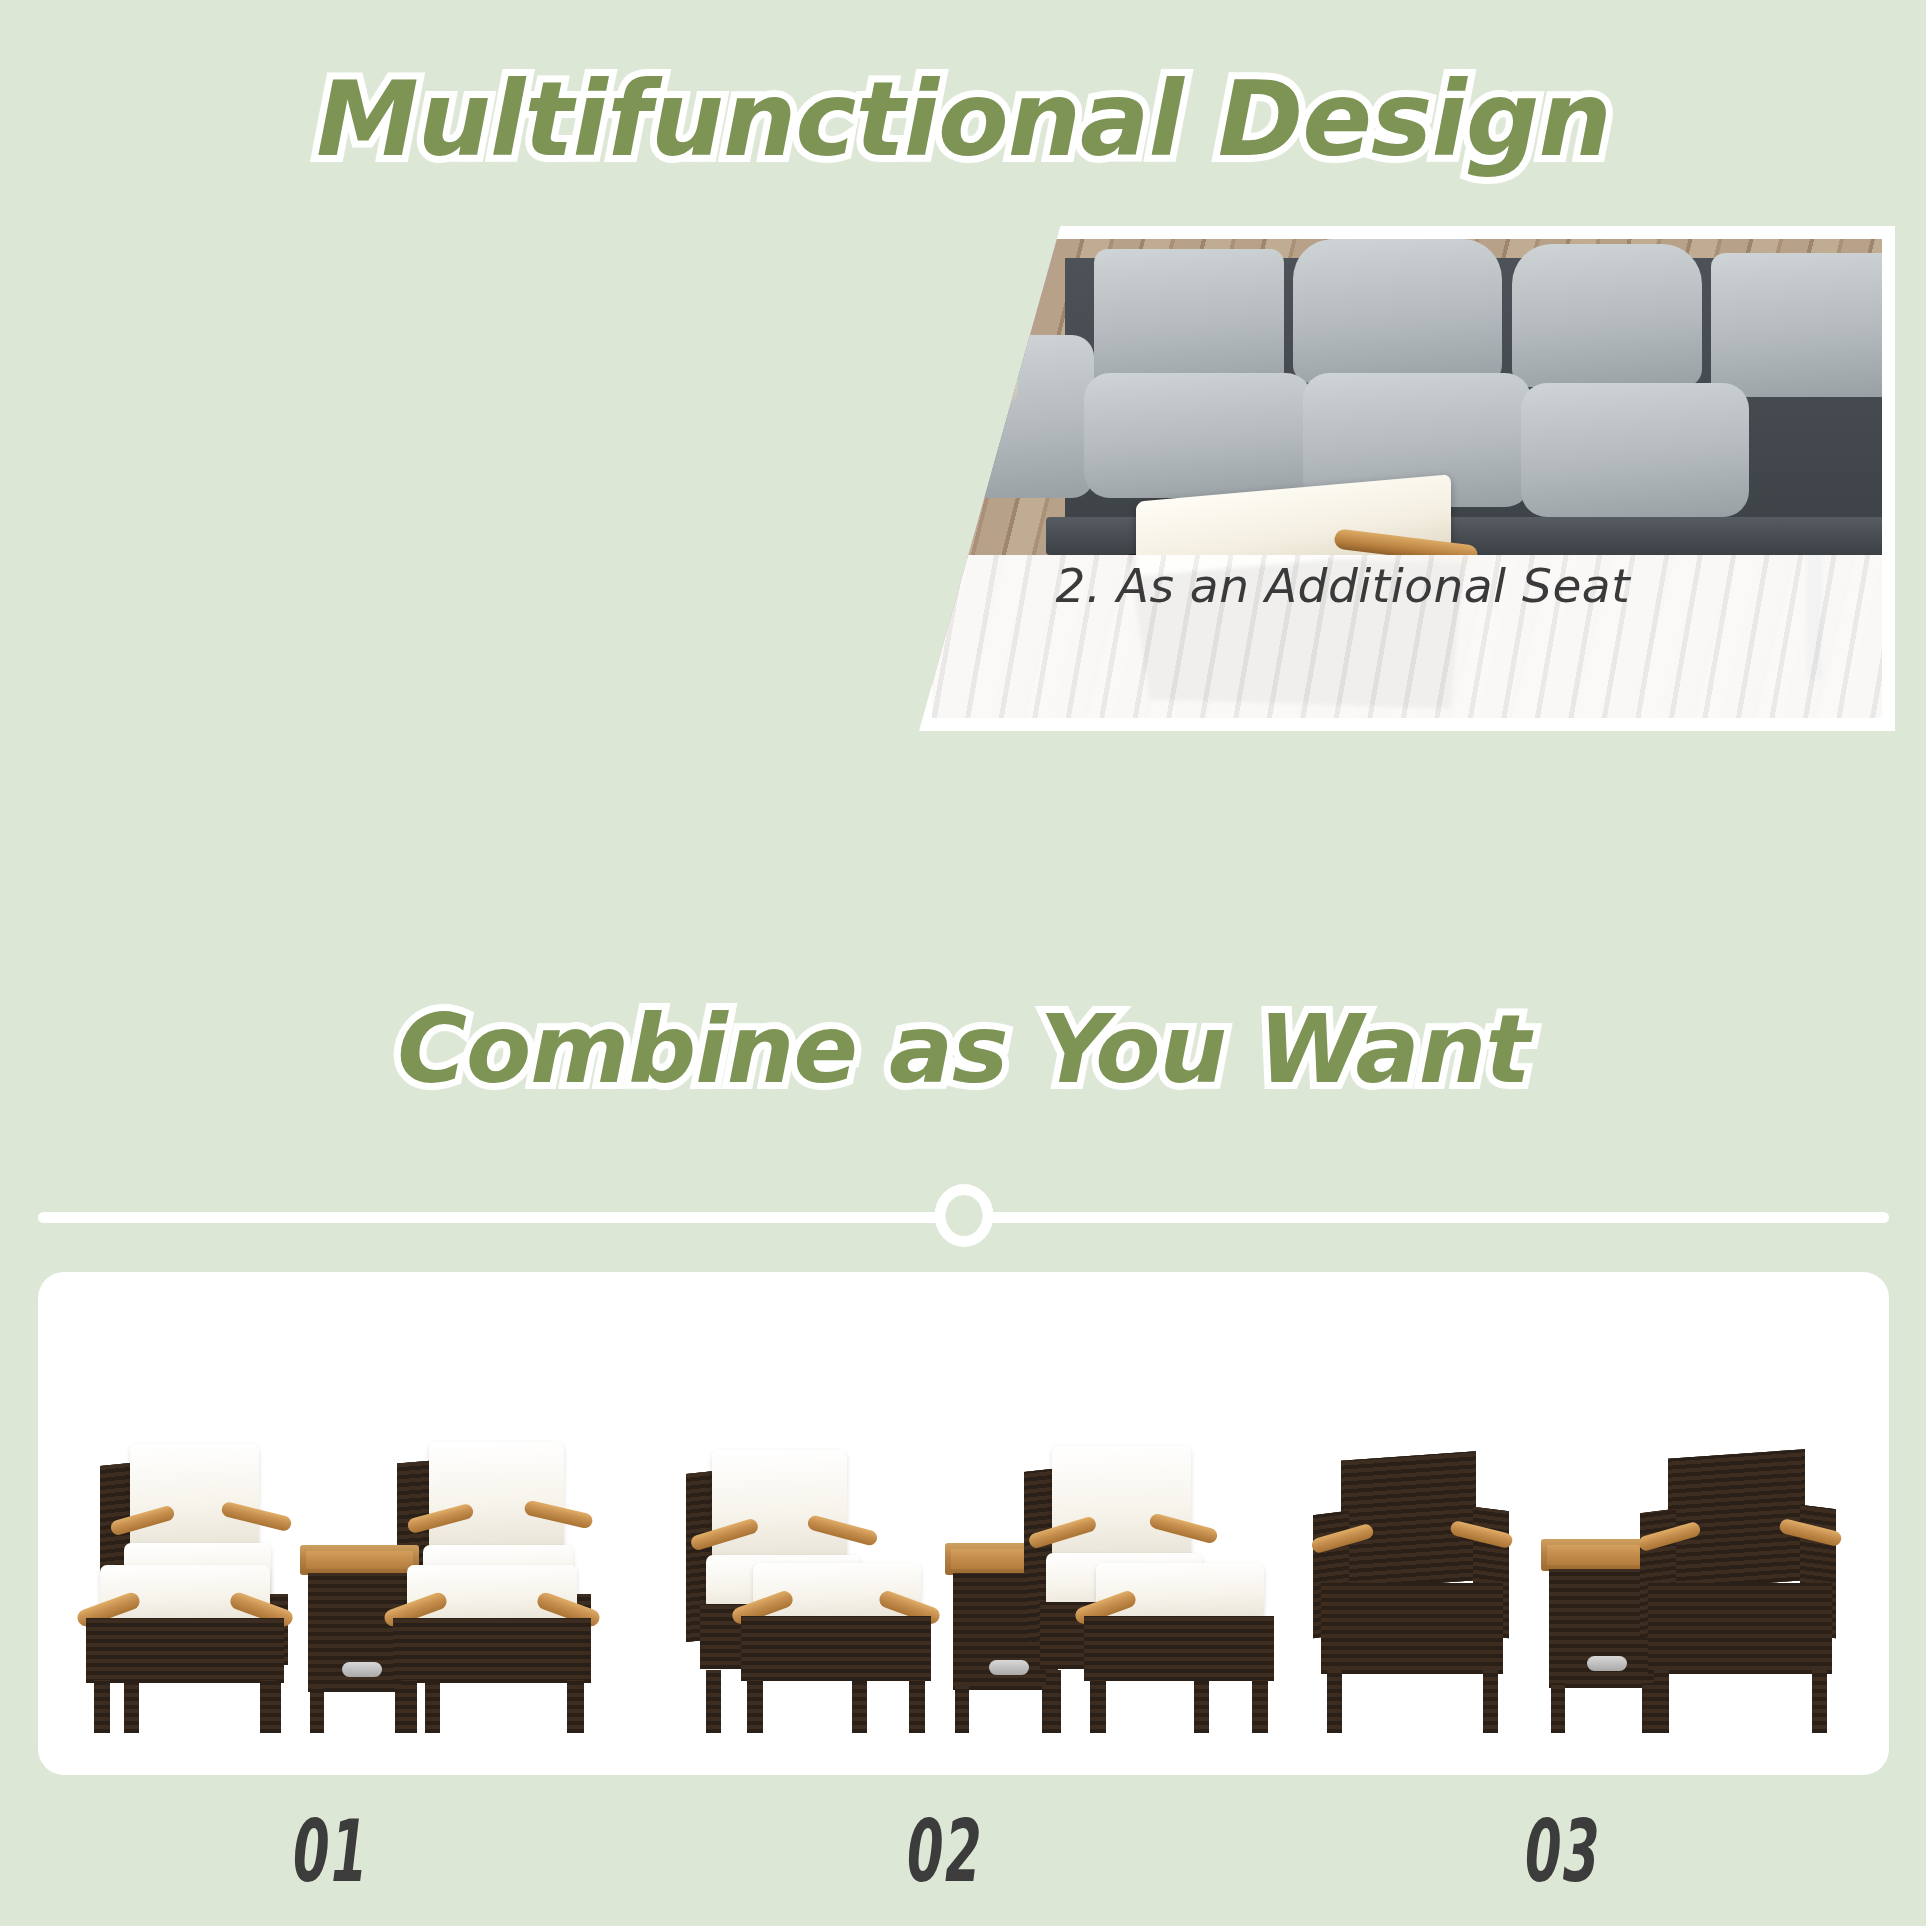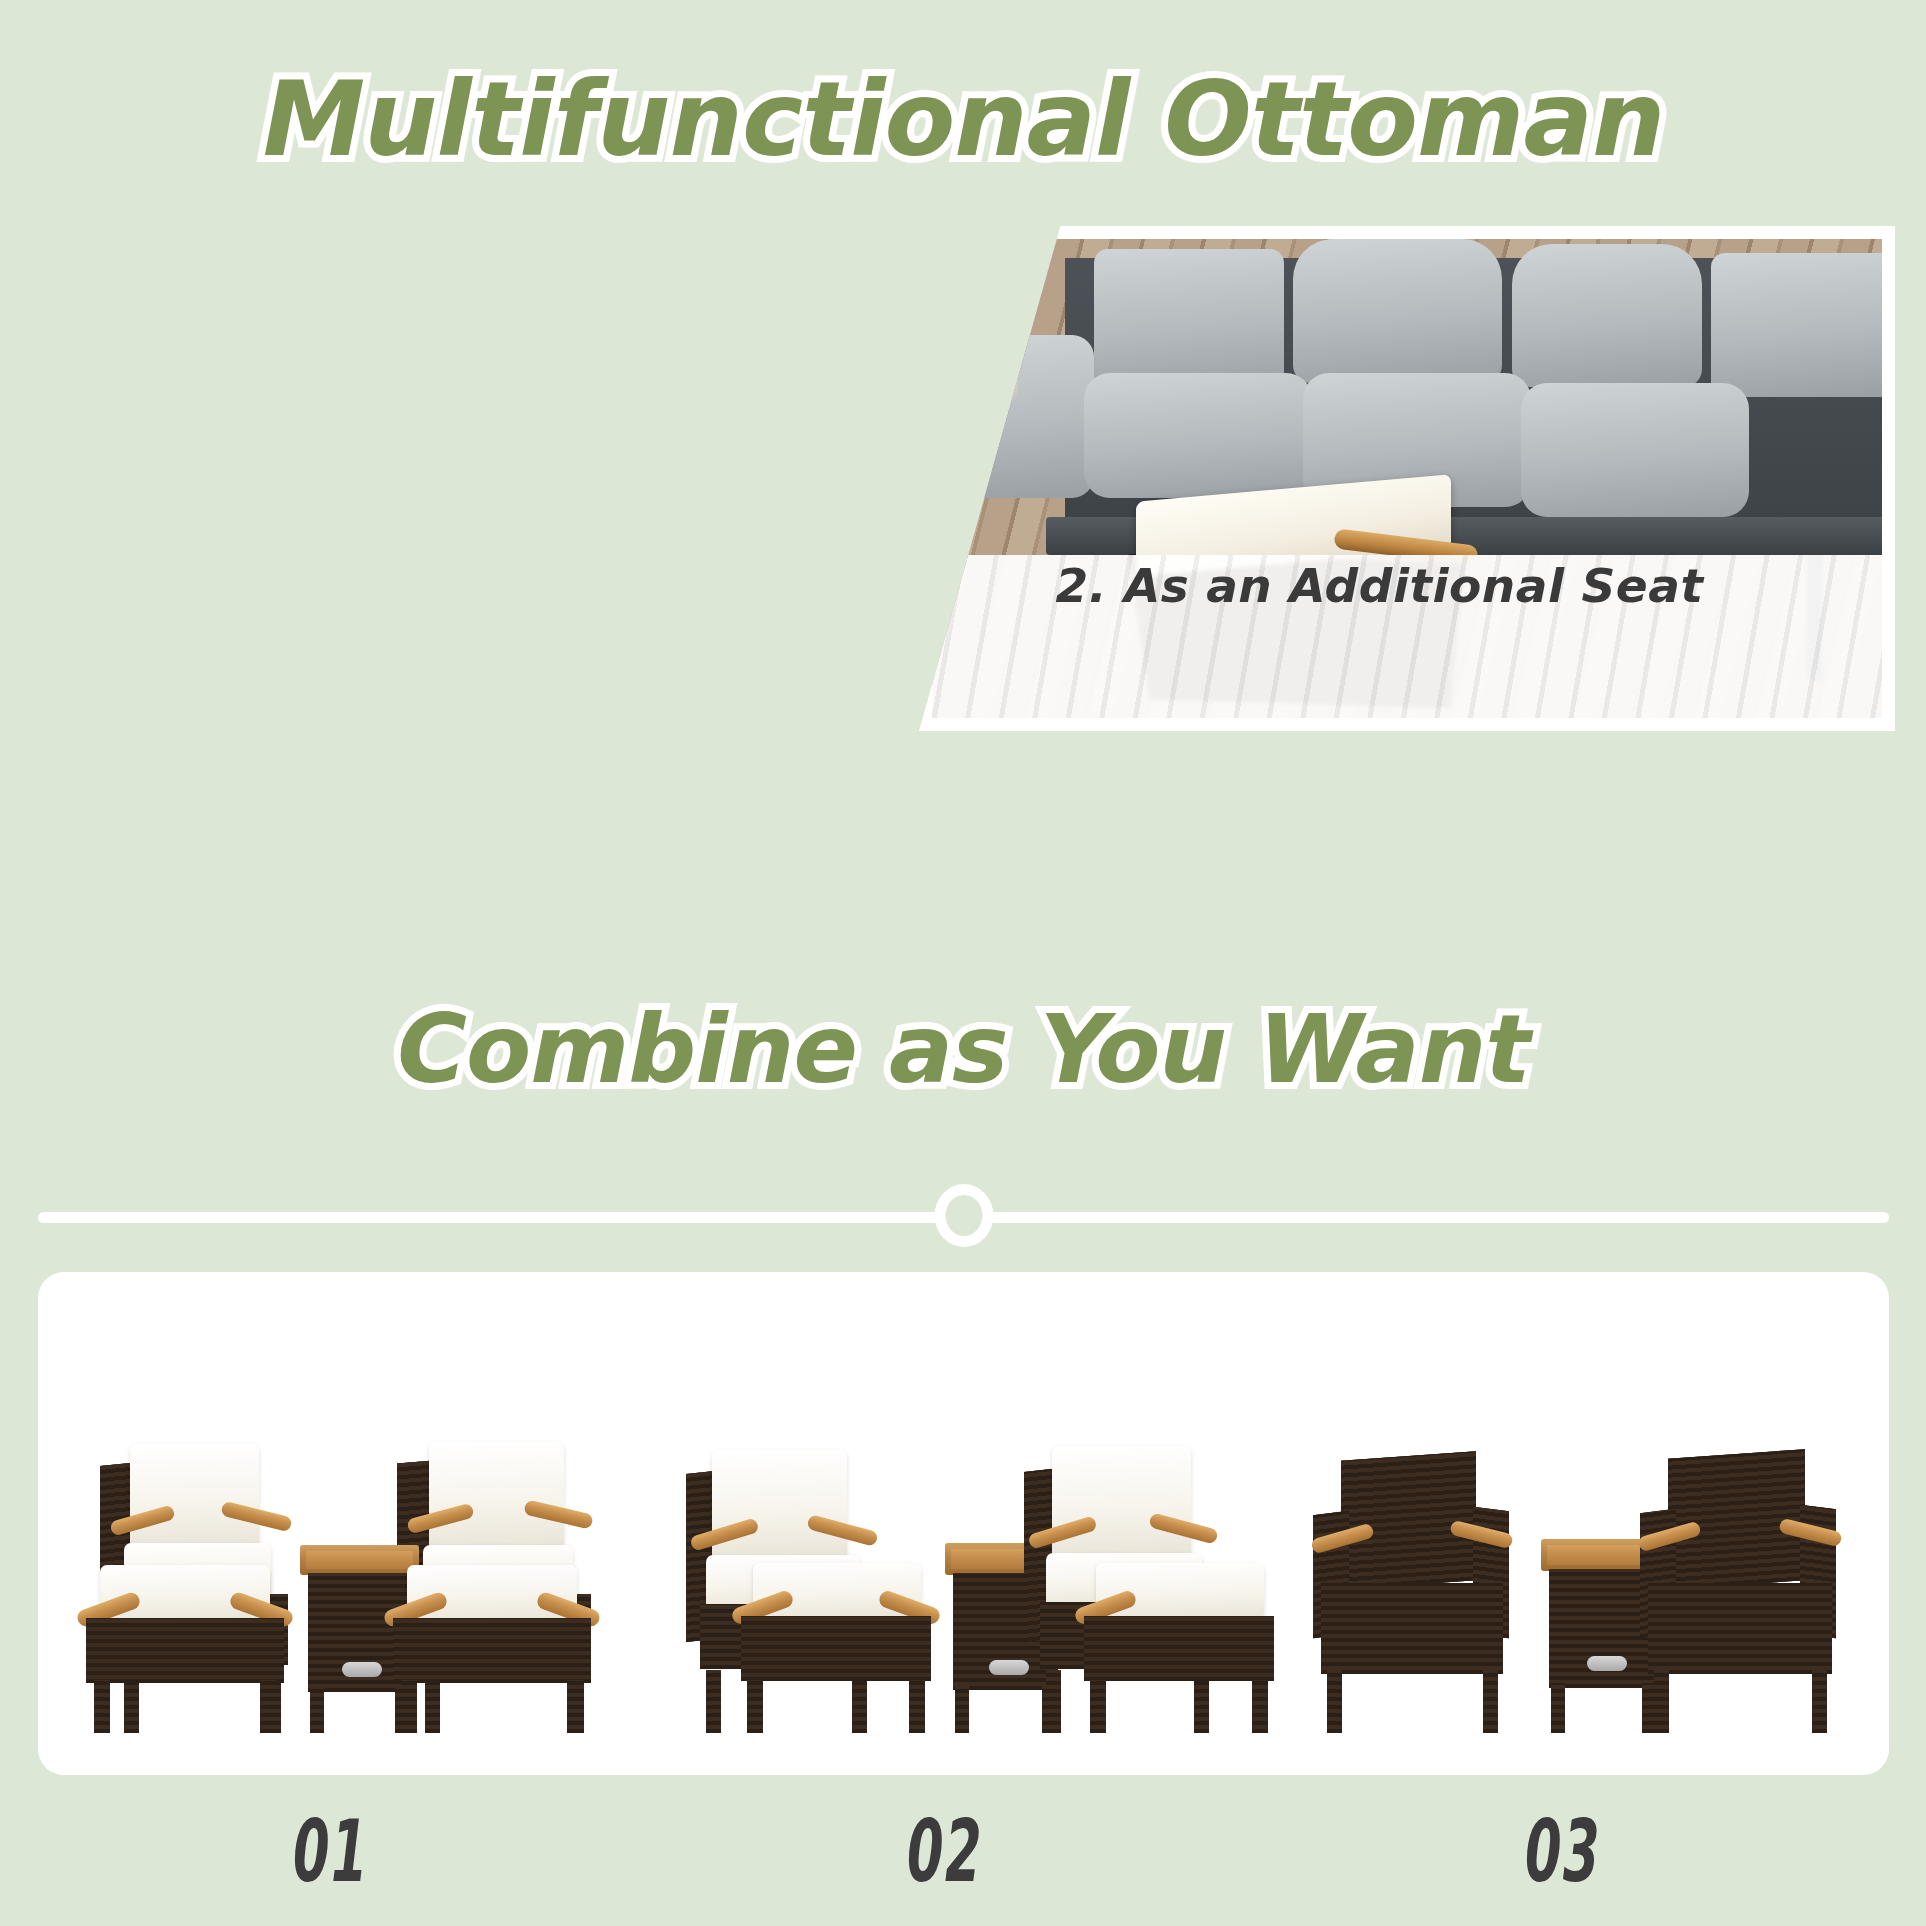--- a/index.html
+++ b/index.html
@@ -135,21 +135,21 @@
   }
   #photo-1 .rattan-base {
     position:absolute; left:4%; bottom:-2%; width:76%; height:14%;
     background:
       repeating-linear-gradient(0deg, #2b1f17 0 5px, #3d2e21 5px 9px),
       repeating-linear-gradient(90deg, #241a12 0 5px, #3a2b1e 5px 10px);
     transform:skewY(-3deg);
   }
 
   
-  #photo-2 { background:#c4b5fd;font-weight:bold; }
+  #photo-2 { background:#c4b5fd; }
   #photo-2 .deck {
     position:absolute; inset:0;
     background:repeating-linear-gradient(104deg,
       #b7a189 0 26px, #9d866d 26px 30px, #c0ab93 30px 55px, #a89177 55px 59px);
   }
   #photo-2 .sofa-body {
     position:absolute; left:14%; top:4%; width:90%; height:60%;
     background:linear-gradient(180deg,#4c5257 0%, #3c4246 100%);
   }
   #photo-2 .cush {
@@ -303,21 +303,21 @@
     transform-origin:left center;
     letter-spacing:2px;
   }
   #num-01 { left:293px; }
   #num-02 { left:907px; }
   #num-03 { left:1525px; }
 </style>
 </head>
 <body>
 
-<div class="heading" id="heading-1">Multifunctional Ottoman</div>
+<div class="heading" id="heading-1">Multifunctional Design</div>
 
 <div class="panels">
 
 
   <div class="panel" id="panel-2">
     <div class="photo" id="photo-2">
       <div class="deck"></div>
       <div class="sofa-body"></div>
       <div class="cush c-back-1"></div>
       <div class="cush c-back-2"></div>

